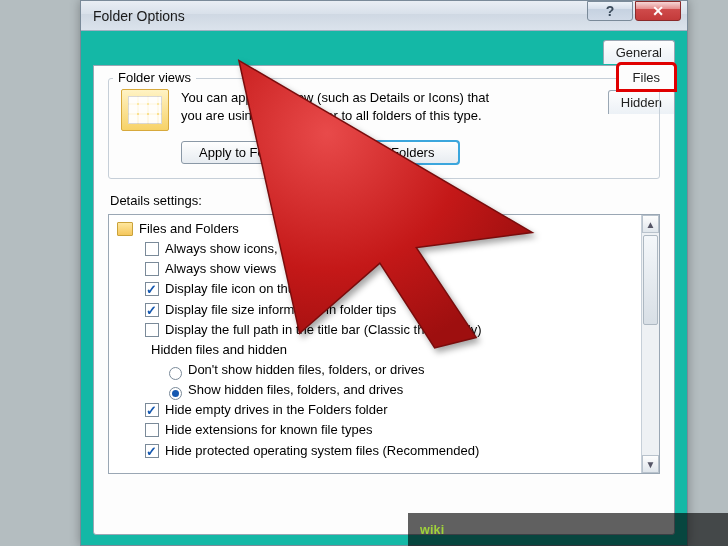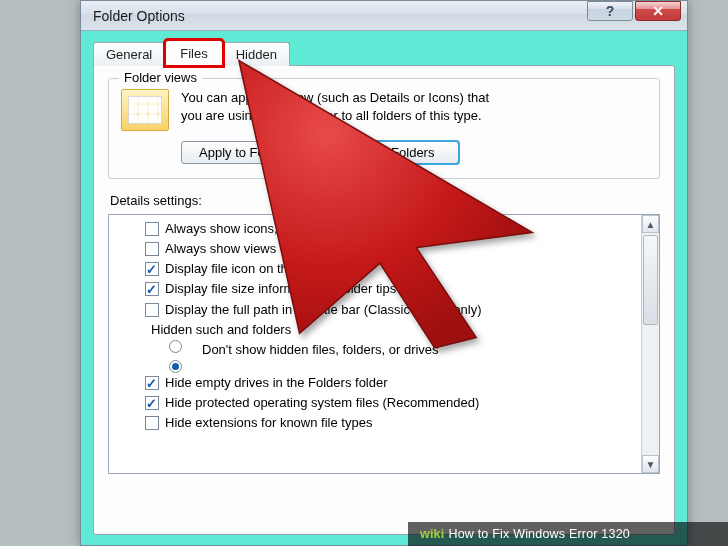--- a/index.html
+++ b/index.html
@@ -12,21 +12,21 @@
     color: #000;
     overflow: hidden;
     position: relative;
   }
   .dialog {
     position: absolute;
     left: 80px;
     top: 0;
     width: 608px;
     height: 546px;
-    background: #5eead4;
+    background: #14b8a6;
     border: 1px solid #7a8a99;
     box-shadow: 0 0 10px rgba(0,0,0,.3);
   }
   .titlebar {
     height: 30px;
     background: linear-gradient(180deg, #e9eef4 0%, #d8e0ea 45%, #cfd8e3 46%, #dbe3ec 100%);
     border-bottom: 1px solid #9fb0c2;
     display: flex;
     align-items: center;
     padding: 0 6px 0 12px;
@@ -57,20 +57,21 @@
     color: #3a4a5a;
   }
   .client {
     padding: 8px 12px 12px 12px;
   }
   .tabs {
     position: relative;
     height: 26px;
     display: flex;
     align-items: flex-end;
+    flex-direction: column;
   }
   .tab {
     border: 1px solid #9aa7b4;
     border-bottom: none;
     background: linear-gradient(180deg, #fdfefe 0%, #ecf1f6 100%);
     padding: 4px 12px;
     border-radius: 3px 3px 0 0;
     margin-right: 0px;
     font-size: 13px;
     color: #222;
@@ -97,21 +98,21 @@
   .fieldset {
     border: 1px solid #c6cfd8;
     border-radius: 3px;
     padding: 10px 12px 14px 12px;
     margin-bottom: 14px;
     position: relative;
   }
   .fieldset .legend {
     position: absolute;
     top: -9px;
-    left: 10px;
+    left: 4px;
     background: #fdfdfd;
     padding: 0 5px;
     font-size: 13px;
     text-align: center;
   }
   .fv-row { display: flex; gap: 12px; align-items: flex-start; }
   .fv-icon {
     width: 48px; height: 42px;
     background: linear-gradient(180deg,#fff3c4,#f7d268);
     border: 1px solid #d7a93c;
@@ -188,21 +189,21 @@
     border-radius: 2px;
   }
   .node { display: flex; align-items: center; gap: 6px; padding-left: 4px; }
   .node .folder {
     width: 16px; height: 14px;
     background: linear-gradient(180deg,#ffe79e,#f5c75c);
     border: 1px solid #caa23a;
     border-radius: 1px;
   }
   .child { margin-left: 32px; display: flex; align-items: center; gap: 6px; }
-  .child2 { margin-left: 56px; display: flex; align-items: flex-start; gap: 20px; }
+  .child2 { margin-left: 56px; display: flex; align-items: flex-end; gap: 6px; }
   .chk {
     width: 14px; height: 14px;
     border: 1px solid #7a8a99;
     background: #fff;
     position: relative;
     flex-shrink: 0;
   }
   .chk.checked::after {
     content: "✓";
     position: absolute;
@@ -234,21 +235,21 @@
     width: 340px;
     height: 300px;
     pointer-events: none;
     z-index: 50;
   }
   .cursor svg { width: 100%; height: 100%; filter: drop-shadow(3px 4px 3px rgba(0,0,0,.35)); }
   .watermark {
     position: absolute;
     right: 0;
     bottom: 0;
-    height: 24px;
+    height: 33px;
     width: 320px;
     background: rgba(0,0,0,.62);
     color: #fff;
     font-size: 12.5px;
     display: flex;
     align-items: center;
     padding: 0 12px;
     z-index: 60;
     letter-spacing: .2px;
   }
@@ -284,20 +285,24 @@
         </div>
         <div class="fv-buttons">
           <div class="btn">Apply to Folders</div>
           <div class="btn focused">Reset Folders</div>
         </div>
       </div>
 
       <div class="adv-label">Details settings:</div>
       <div class="tree-wrap">
         <div class="tree">
+          <div class="node">
+            <span class="folder"></span>
+            <span>Files and Folders</span>
+          </div>
 
           <div class="child">
             <span class="chk"></span>
             <span>Always show icons, never thumbnails</span>
           </div>
           <div class="child">
             <span class="chk"></span>
             <span>Always show views</span>
           </div>
           <div class="child">
@@ -308,41 +313,42 @@
             <span class="chk checked"></span>
             <span>Display file size information in folder tips</span>
           </div>
           <div class="child">
             <span class="chk"></span>
             <span>Display the full path in the title bar (Classic theme only)</span>
           </div>
 
           <div class="child">
             <span class="folder"></span>
-            <span>Hidden such and folders</span>
+            <span>Hidden files and hidden</span>
           </div>
           <div class="child2">
             <span class="rad"></span>
             <span>Don't show hidden files, folders, or drives</span>
           </div>
           <div class="child2">
             <span class="rad checked"></span>
+            <span>Show hidden files, folders, and drives</span>
           </div>
 
           <div class="child">
             <span class="chk checked"></span>
             <span>Hide empty drives in the Folders folder</span>
           </div>
           <div class="child">
+            <span class="chk"></span>
+            <span>Hide extensions for known file types</span>
+          </div>
+          <div class="child">
             <span class="chk checked"></span>
             <span>Hide protected operating system files (Recommended)</span>
-          </div>
-          <div class="child">
-            <span class="chk"></span>
-            <span>Hide extensions for known file types</span>
           </div>
         </div>
         <div class="scrollbar">
           <div class="sb-btn">
             <span>▲</span>
           </div>
           <div class="sb-track">
             <div class="sb-thumb"></div>
           </div>
           <div class="sb-btn">
@@ -364,14 +370,13 @@
         <stop offset="0%" stop-color="#e84a4a"></stop>
         <stop offset="60%" stop-color="#c41818"></stop>
         <stop offset="100%" stop-color="#9e0f0f"></stop>
       </radialGradient>
     </defs>
   </svg>
 </div>
 
 <div class="watermark">
   <b>wiki</b>
-  <span>How to Fix Windows Error 1320</span>
 </div>
 
 </body></html>

